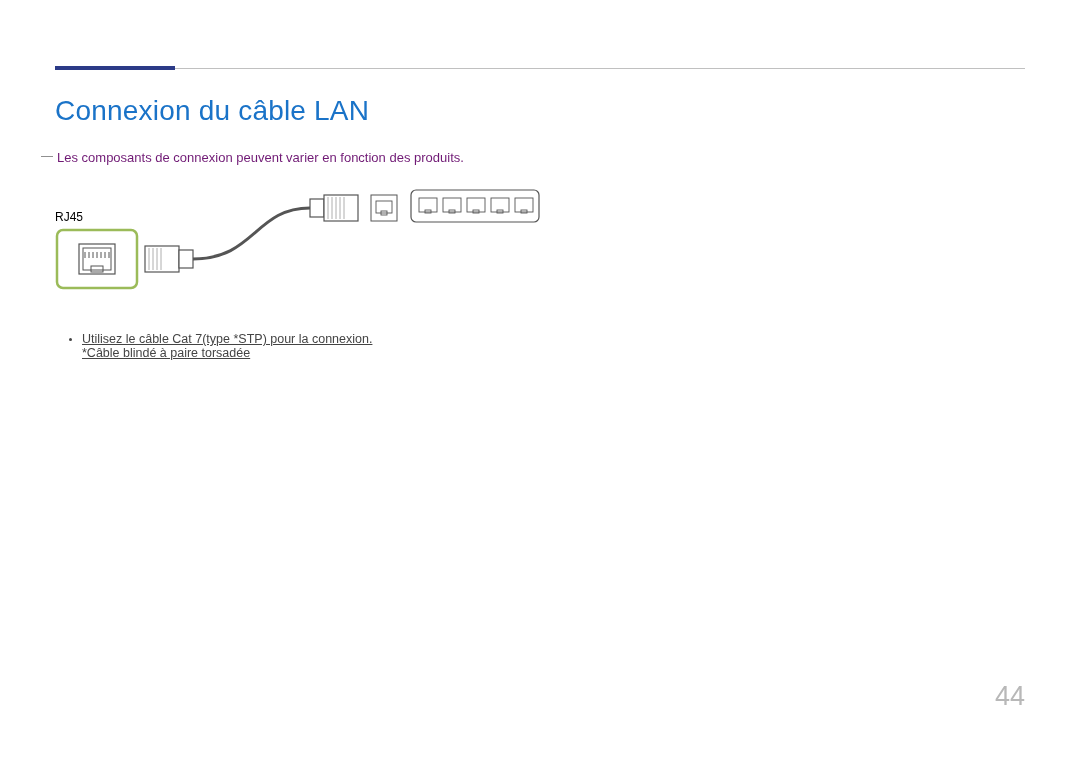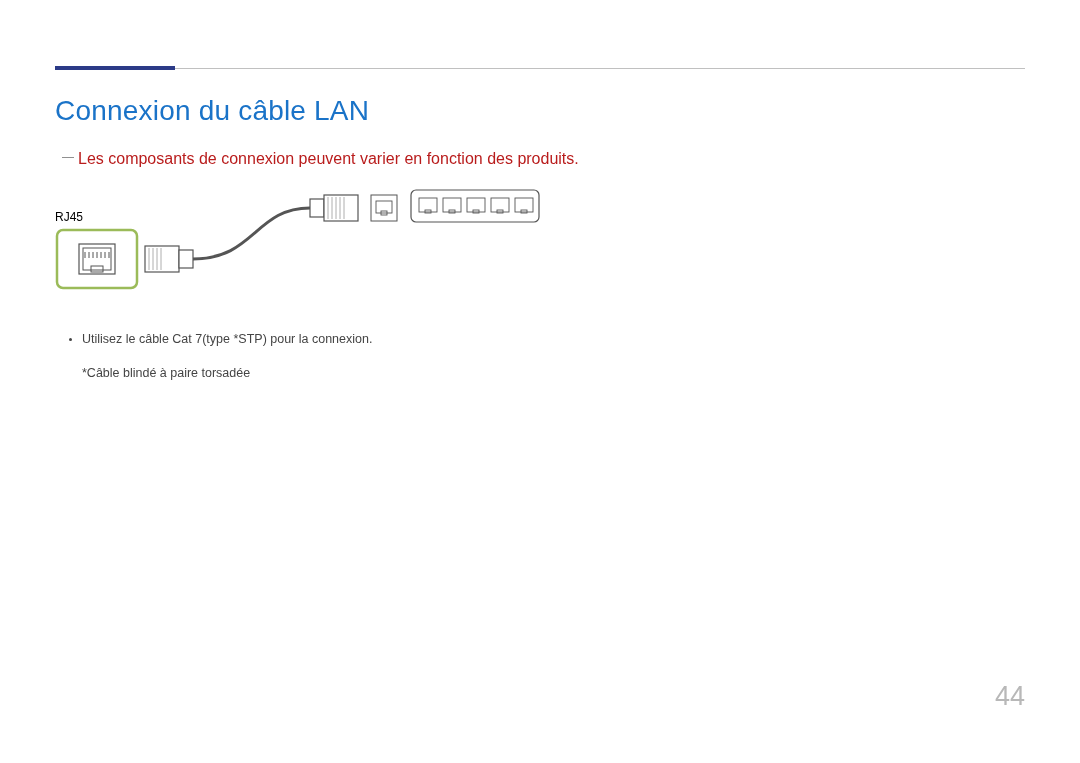--- a/index.html
+++ b/index.html
@@ -39,24 +39,24 @@
     position: absolute;
     left: 55px;
     top: 95px;
     font-size: 28px;
     font-weight: 400;
     color: #1a73c8;
     letter-spacing: 0.2px;
   }
   .note {
     position: absolute;
-    left: 62px;
+    left: 41px;
     top: 150px;
-    font-size: 16px;
-    color: #b91c1c;
+    font-size: 13px;
+    color: #701a75;
   }
   .note-dash {
     display: inline-block;
     width: 12px;
     height: 1px;
     background: #909090;
     vertical-align: middle;
     margin-right: 4px;
     position: relative;
     top: -2px;
@@ -78,27 +78,28 @@
   .bullets {
     position: absolute;
     left: 68px;
     top: 332px;
     font-size: 12.5px;
     color: #444;
   }
   .bullets ul {
     margin: 0;
     padding-left: 14px;
+    text-decoration: underline;
   }
   .bullets li::marker {
     font-size: 10px;
   }
   .bullets .sub {
     display: block;
-    margin-top: 20px;
+    margin-top: 0;
   }
   .page-number {
     position: absolute;
     right: 55px;
     bottom: 30px;
     font-size: 27px;
     color: #b8b8b8;
   }
 </style>
 </head>

